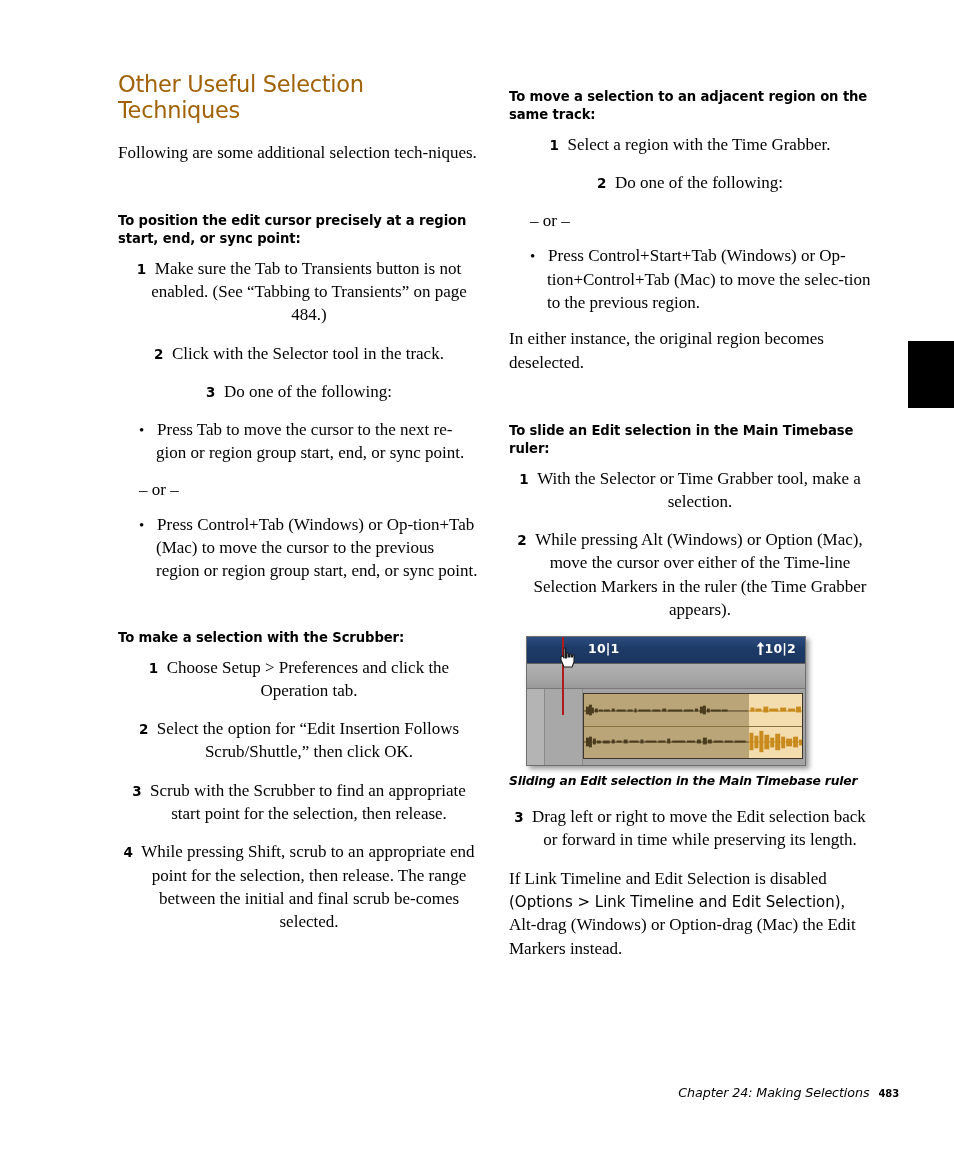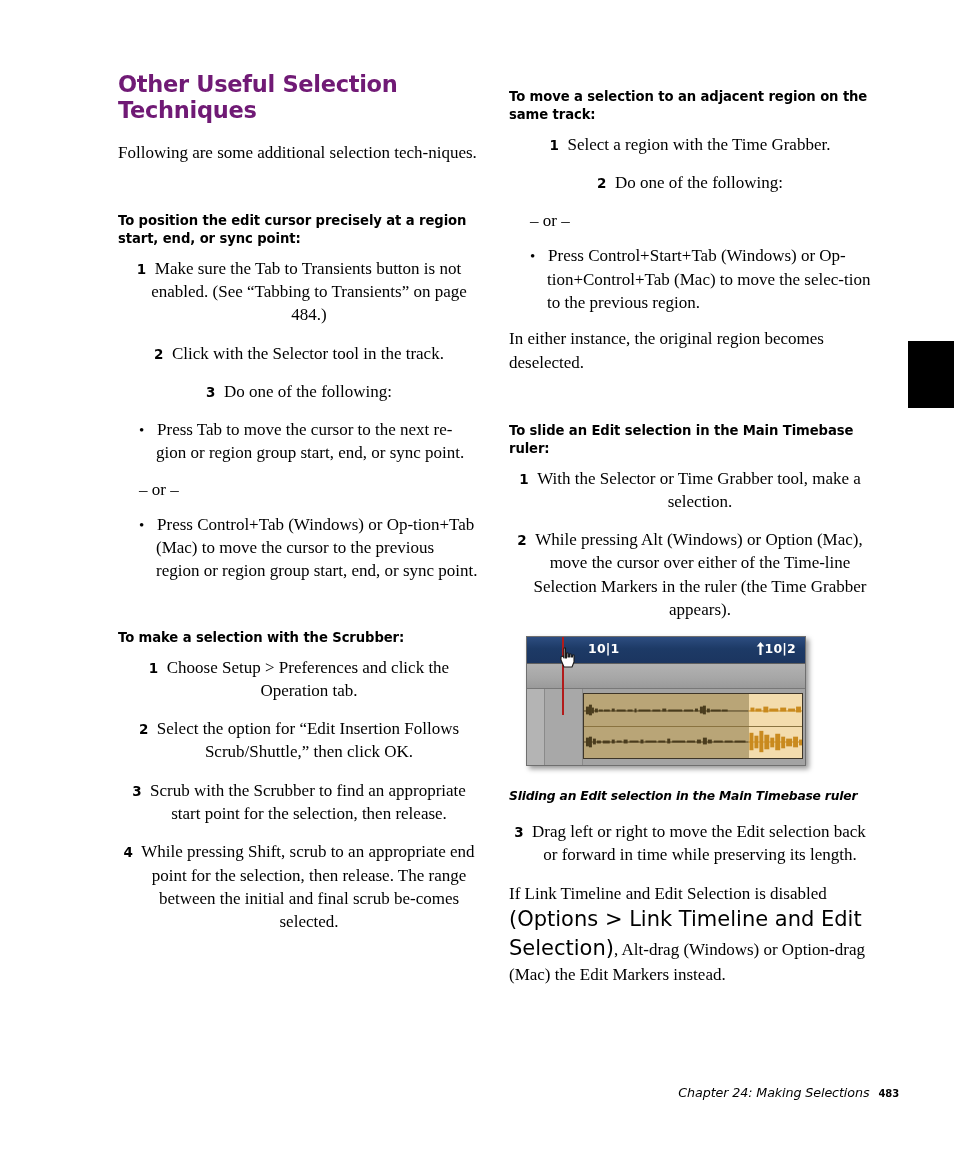--- a/index.html
+++ b/index.html
@@ -35,26 +35,26 @@
   .col {
     position: absolute;
     top: 72px;
     width: 362px;
   }
   .col-left  { left: 118px; }
   .col-right { left: 509px; }
 
   h1.section-title {
     font-family: "DejaVu Sans", sans-serif;
-    font-weight: bold;
+    font-weight: normal;
     font-size: 22.5px;
     letter-spacing: -0.3px;
     line-height: 1.15;
     margin: 0 0 17px 0;
-    color: #701a75;
+    color: #a16207;
   }
 
   h2.sub-head {
     font-family: "DejaVu Sans", sans-serif;
     font-weight: bold;
     font-size: 13.2px;
     line-height: 1.35;
     margin: 16px 0 9px 0;
     letter-spacing: -0.1px;
   }
@@ -99,21 +99,21 @@
     font-size: 17px;
     line-height: 1.37;
     margin: 0 0 12px 0;
     padding-left: 21px;
   }
 
   .gap-lg { height: 17px; }
 
   .sans-inline {
     font-family: "DejaVu Sans", sans-serif;
-    font-size: 21px;
+    font-size: 15px;
   }
 
   
   .figure {
     margin: 14px 0 0 0;
   }
   .screenshot {
     position: relative;
     width: 278px;
     height: 128px;
@@ -219,21 +219,21 @@
     width: 22px;
     height: 26px;
     z-index: 7;
   }
 
   .fig-caption {
     font-family: "DejaVu Sans", sans-serif;
     font-weight: bold;
     font-style: italic;
     font-size: 12.3px;
-    margin: 23px 0 17px 0;
+    margin: 8px 0 17px 0;
     letter-spacing: -0.2px;
   }
 
   
   .footer {
     position: absolute;
     left: 0;
     right: 55px;
     top: 1085px;
     text-align: right;

